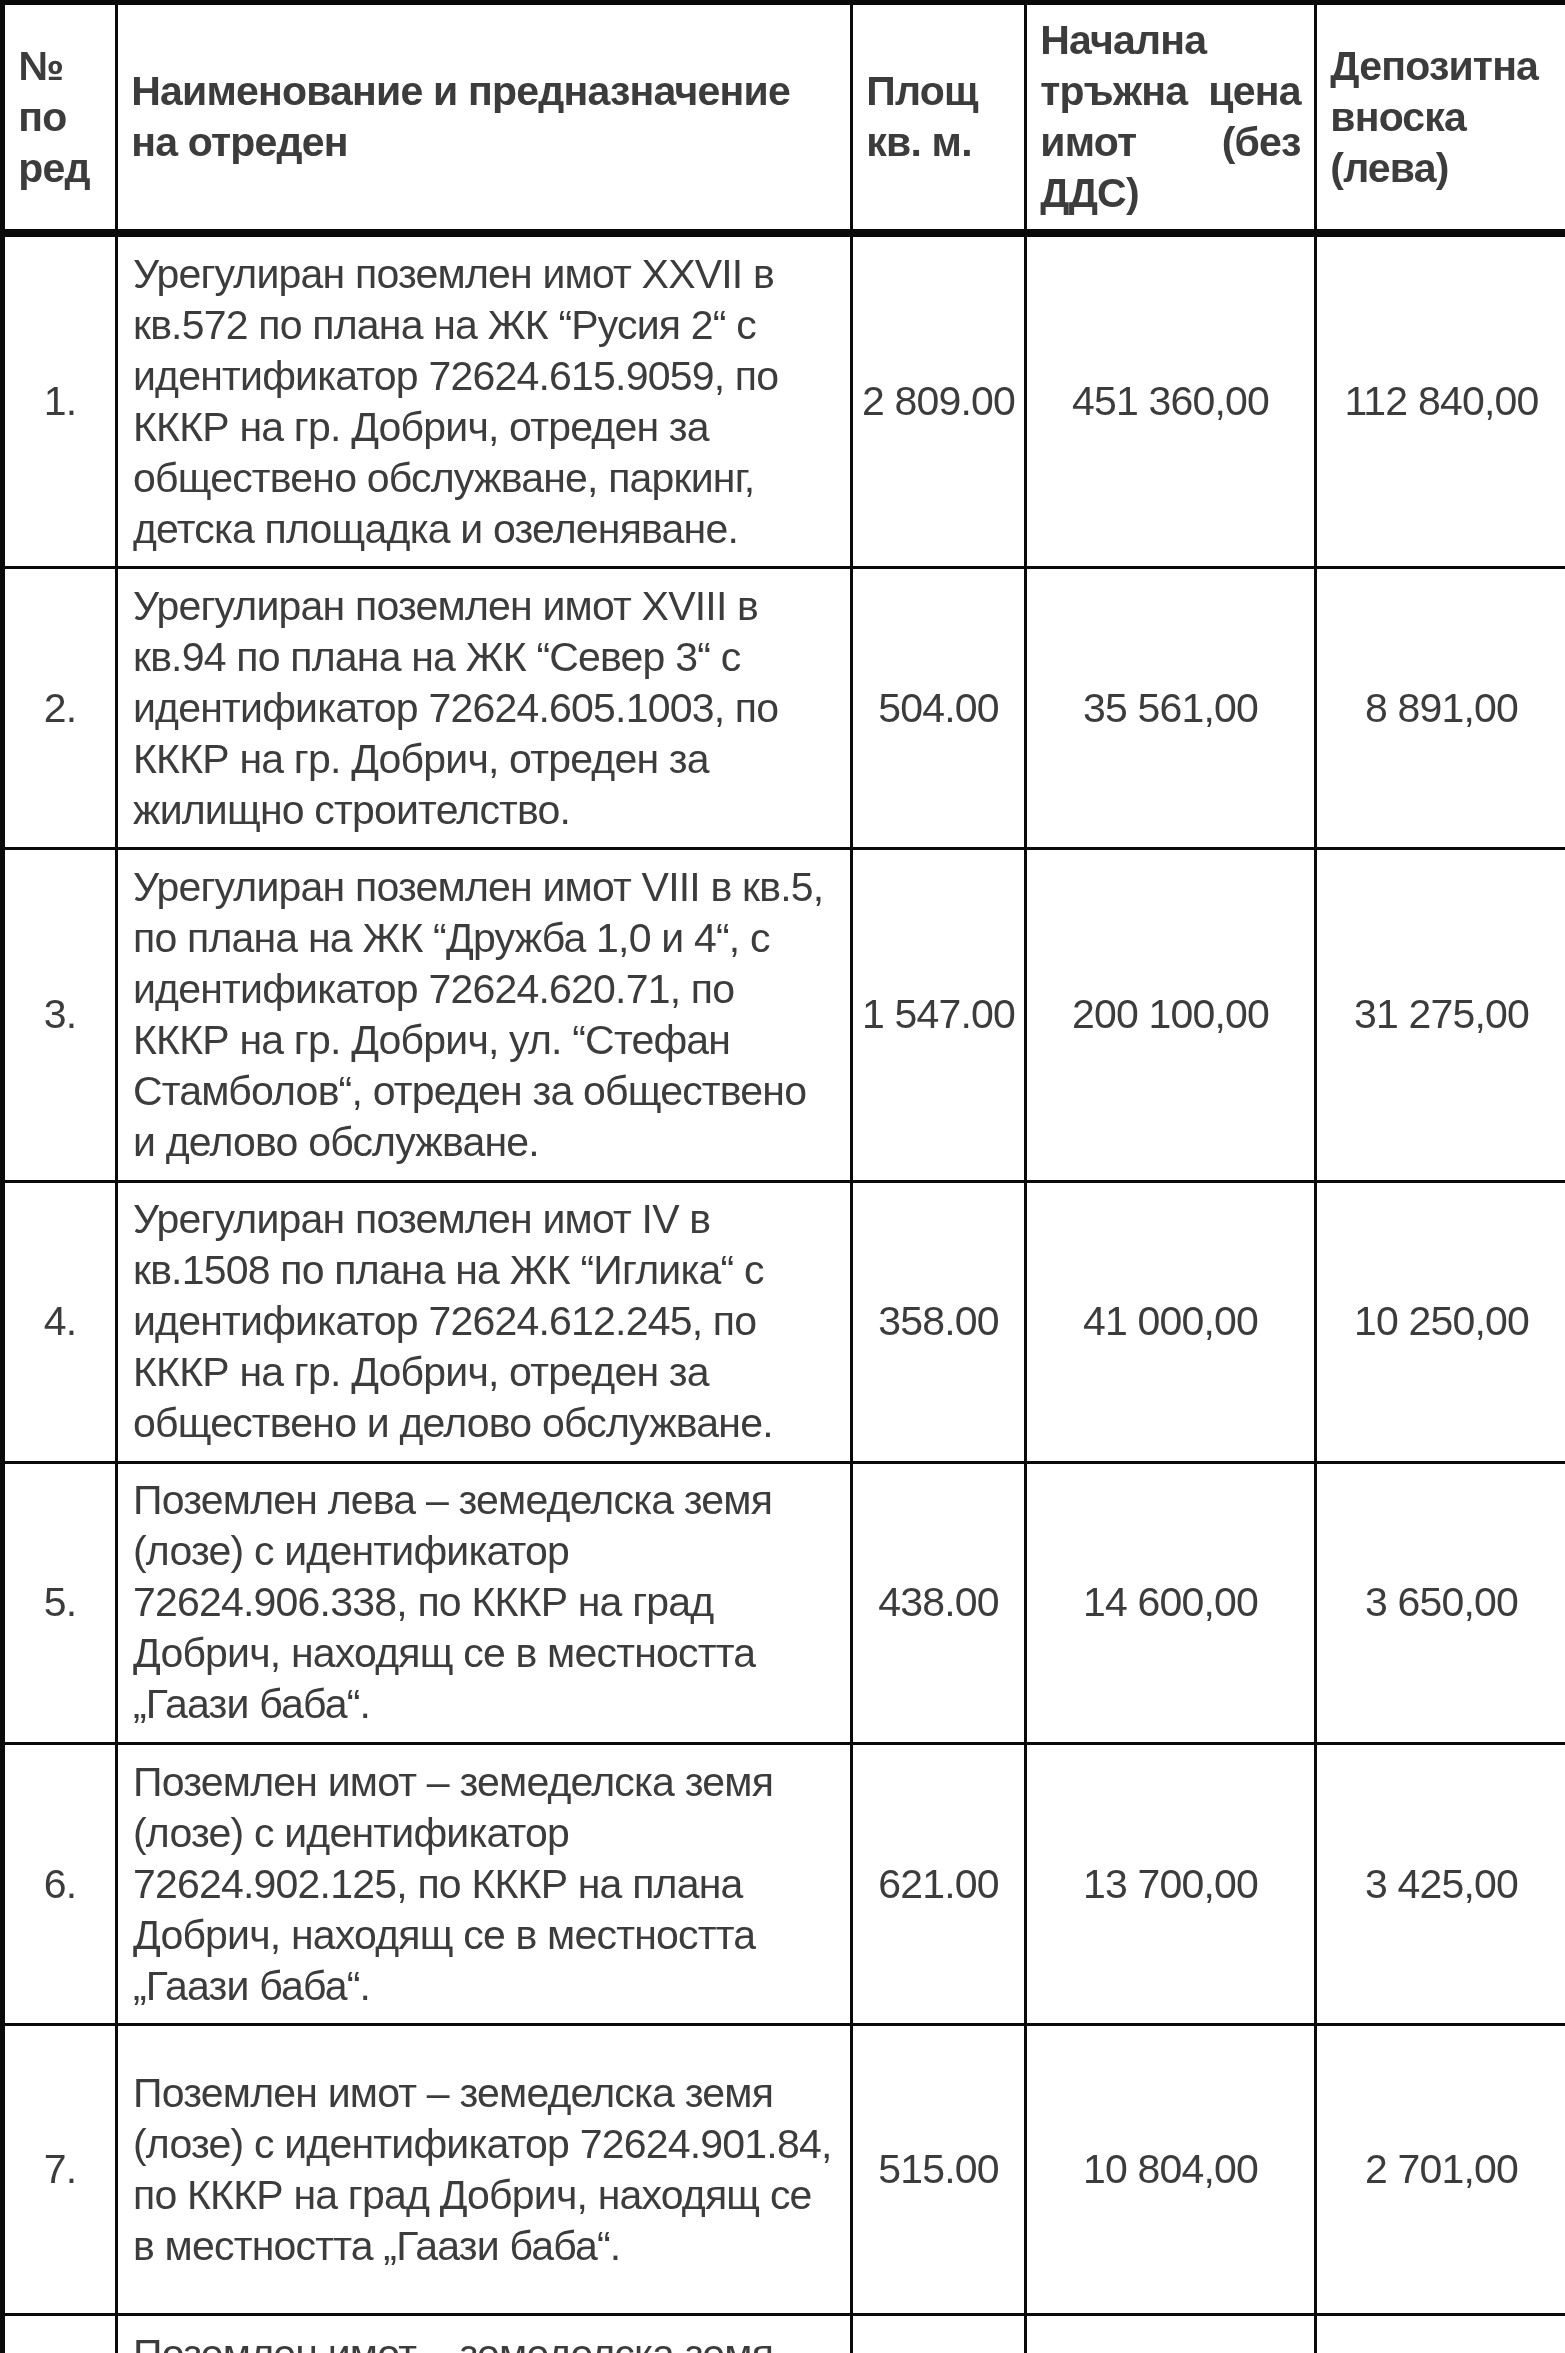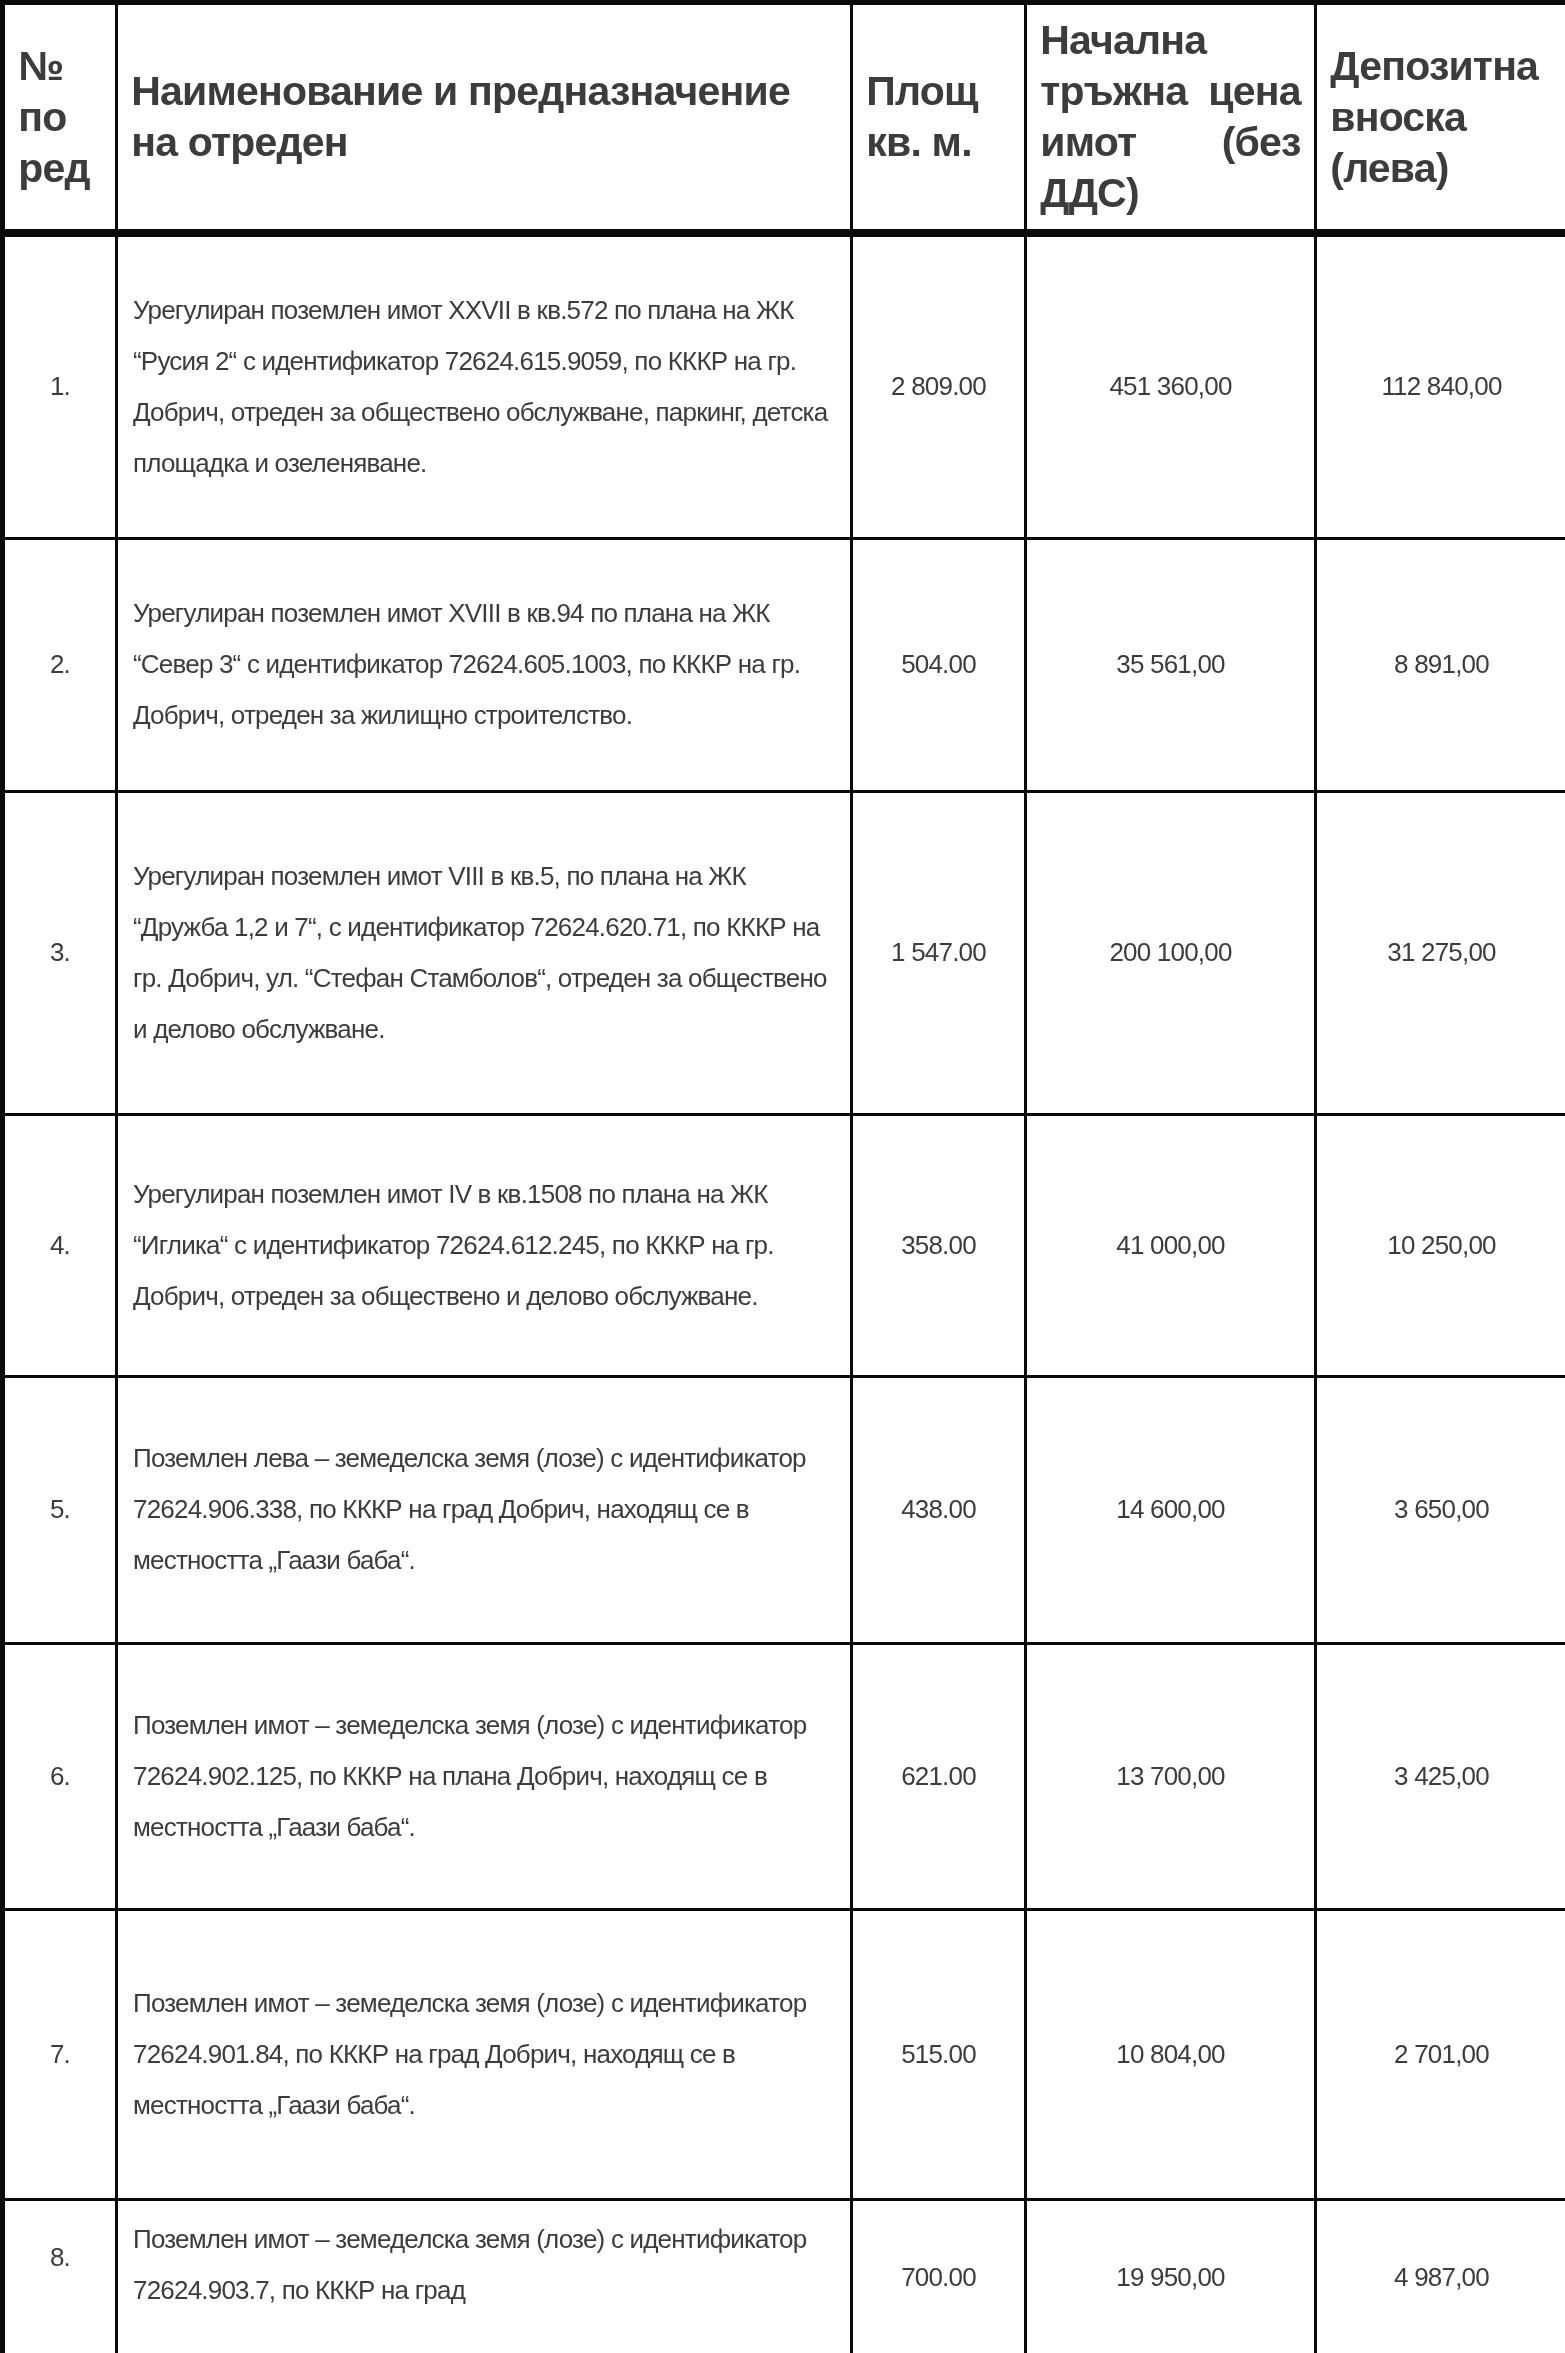--- a/index.html
+++ b/index.html
@@ -38,21 +38,21 @@
     line-height: 51px;
     letter-spacing: -0.8px;
     text-align: left;
     padding: 10px 13.3px;
     color: #3c3c3c;
   }
   thead tr { height: 227px; }
   thead th.h-price { text-align: justify; }
 
   td {
-    font-size: 26px;
+    font-size: 41px;
     line-height: 51px;
     letter-spacing: -0.8px;
   }
   td.cell-name {
     text-align: left;
     padding: 11.6px 15px;
   }
   td.cell-center {
     text-align: center;
     padding: 6.6px 5px;
@@ -100,21 +100,21 @@
     </tr>
     <tr class="r2">
       <td class="cell-center cell-rownum">2.</td>
       <td class="cell-name">Урегулиран поземлен имот XVIII в кв.94 по плана на ЖК “Север 3“ с идентификатор 72624.605.1003, по КККР на гр. Добрич, отреден за жилищно строителство.</td>
       <td class="cell-center cell-val">504.00</td>
       <td class="cell-center cell-val">35 561,00</td>
       <td class="cell-center cell-val">8 891,00</td>
     </tr>
     <tr class="r3">
       <td class="cell-center cell-rownum">3.</td>
-      <td class="cell-name">Урегулиран поземлен имот VIII в кв.5, по плана на ЖК “Дружба 1,2 и 7“, с идентификатор 72624.620.71, по КККР на гр. Добрич, ул. “Стефан Стамболов“, отреден за обществено и делово обслужване.</td>
+      <td class="cell-name">Урегулиран поземлен имот VIII в кв.5, по плана на ЖК “Дружба 1,0 и 4“, с идентификатор 72624.620.71, по КККР на гр. Добрич, ул. “Стефан Стамболов“, отреден за обществено и делово обслужване.</td>
       <td class="cell-center cell-val">1 547.00</td>
       <td class="cell-center cell-val">200 100,00</td>
       <td class="cell-center cell-val">31 275,00</td>
     </tr>
     <tr class="r4">
       <td class="cell-center cell-rownum">4.</td>
       <td class="cell-name">Урегулиран поземлен имот IV в кв.1508 по плана на ЖК “Иглика“ с идентификатор 72624.612.245, по КККР на гр. Добрич, отреден за обществено и делово обслужване.</td>
       <td class="cell-center cell-val">358.00</td>
       <td class="cell-center cell-val">41 000,00</td>
       <td class="cell-center cell-val">10 250,00</td>

